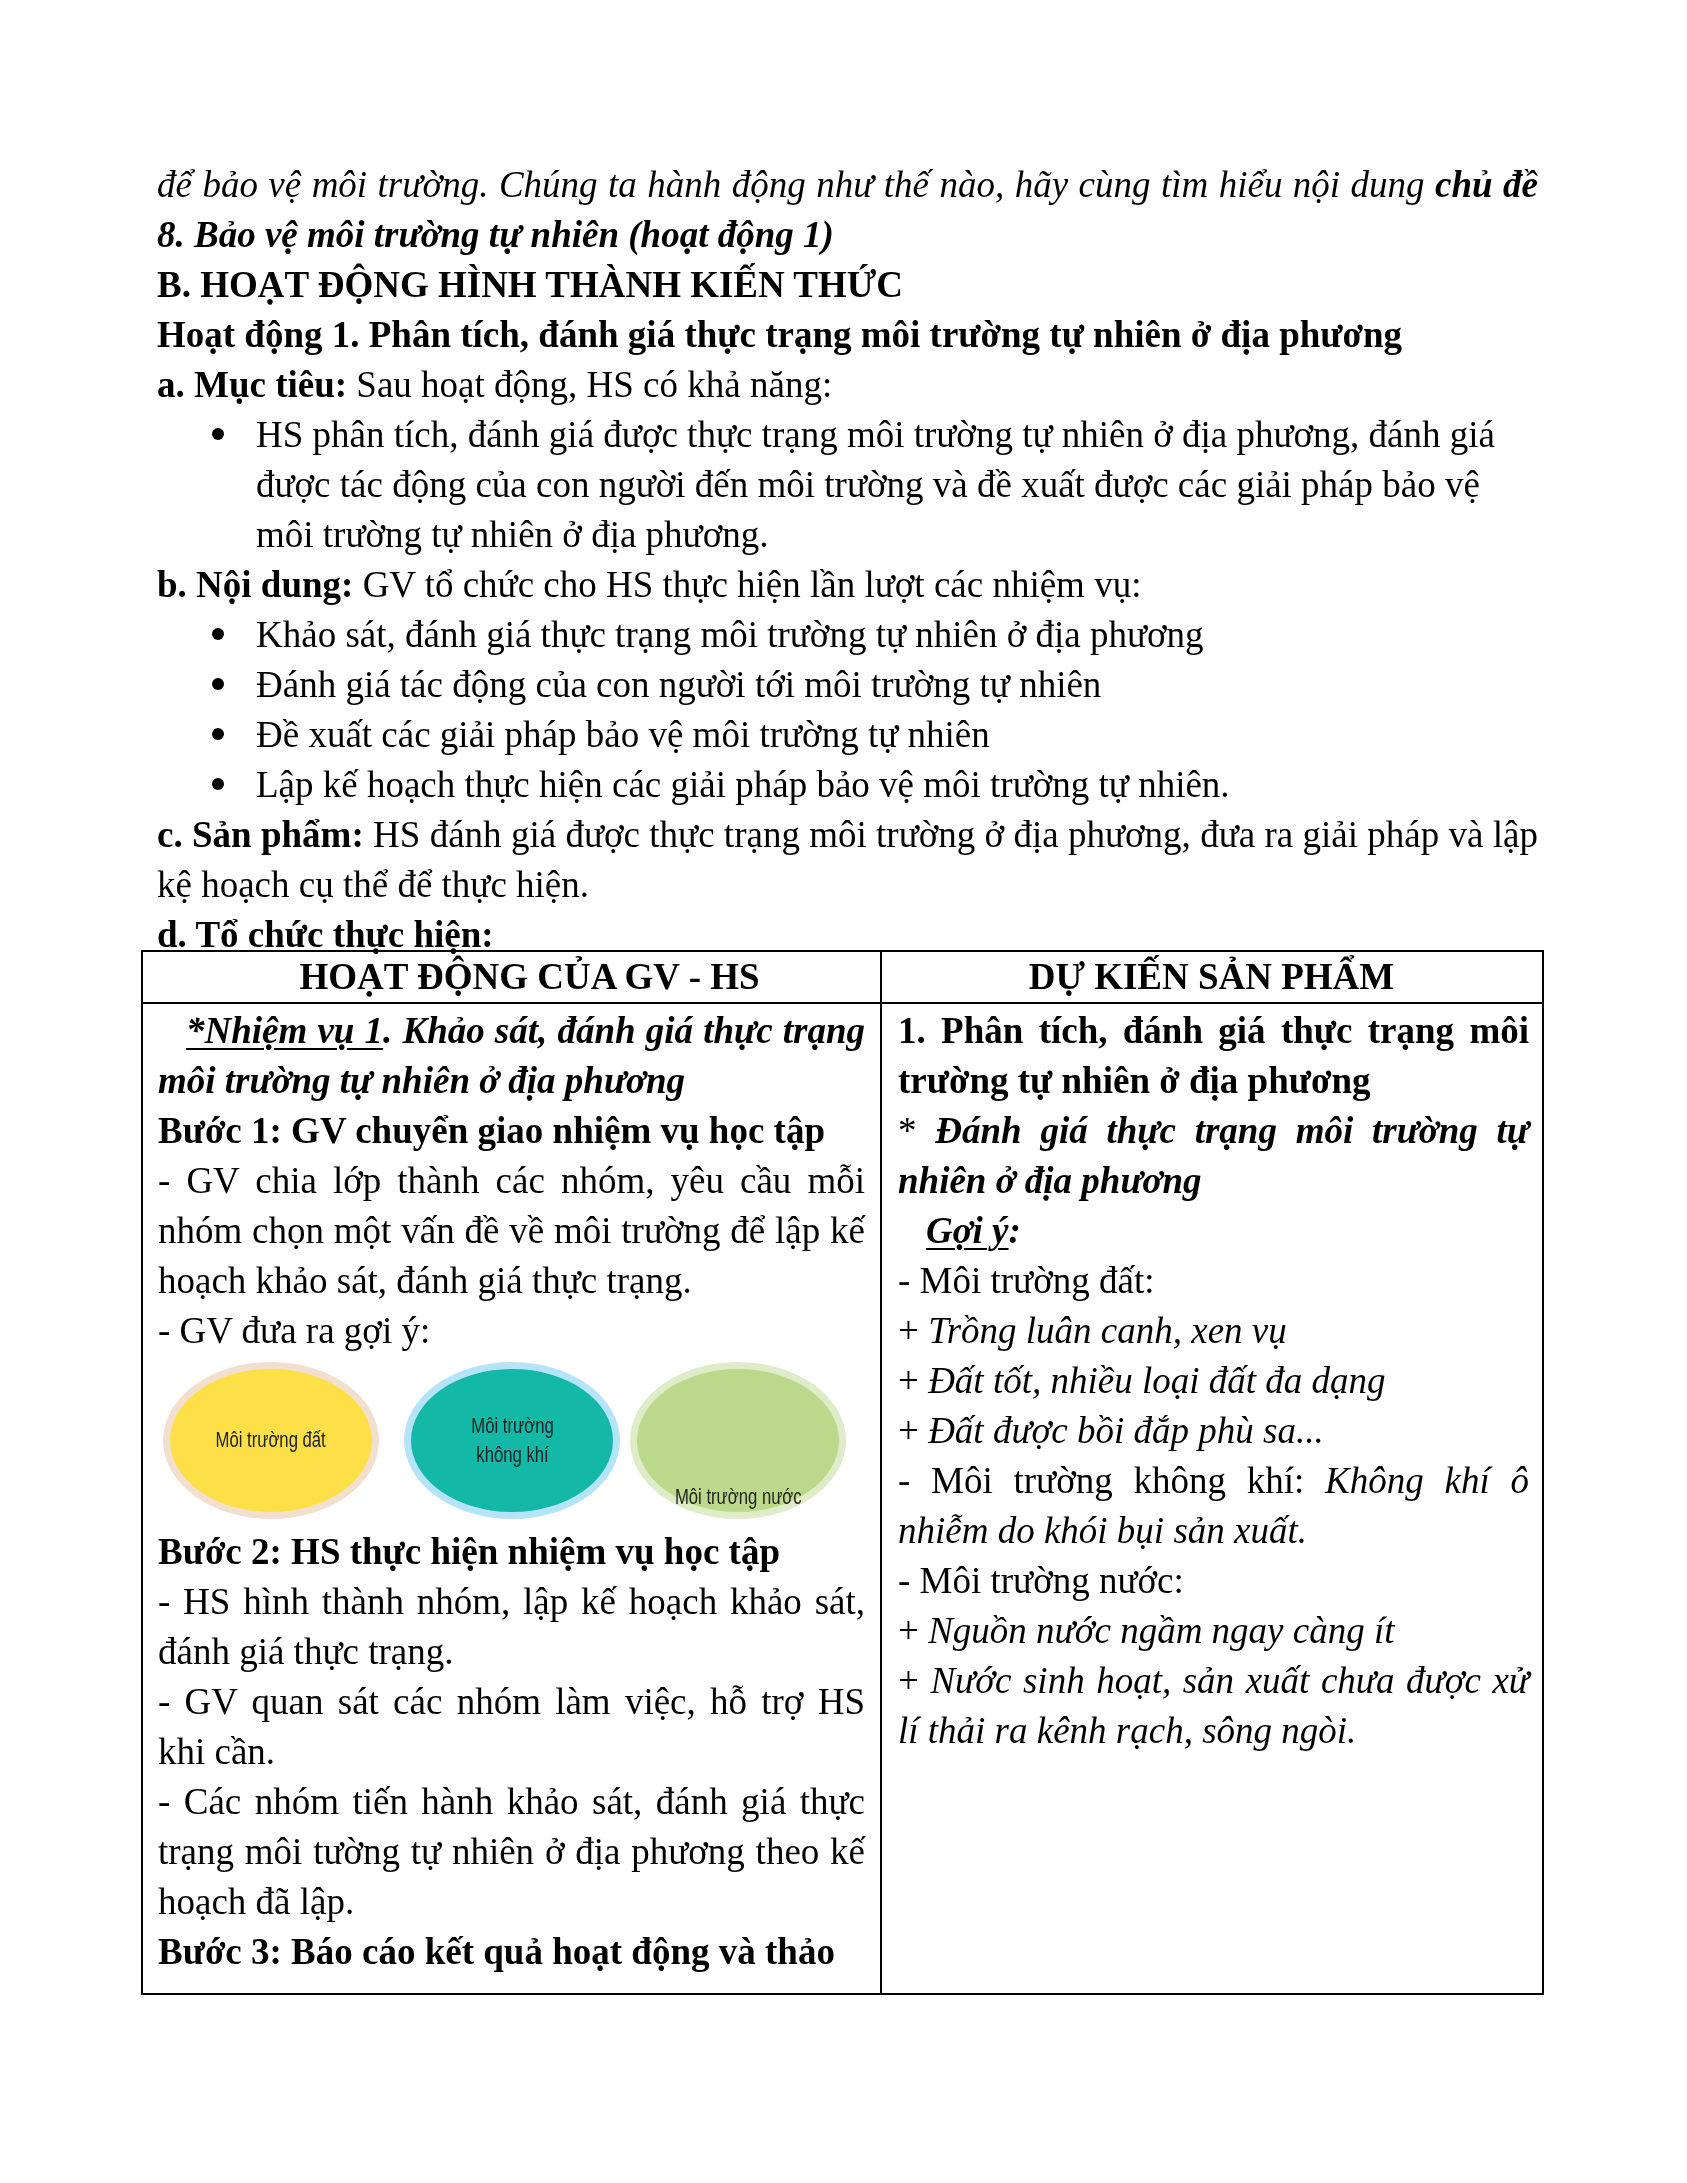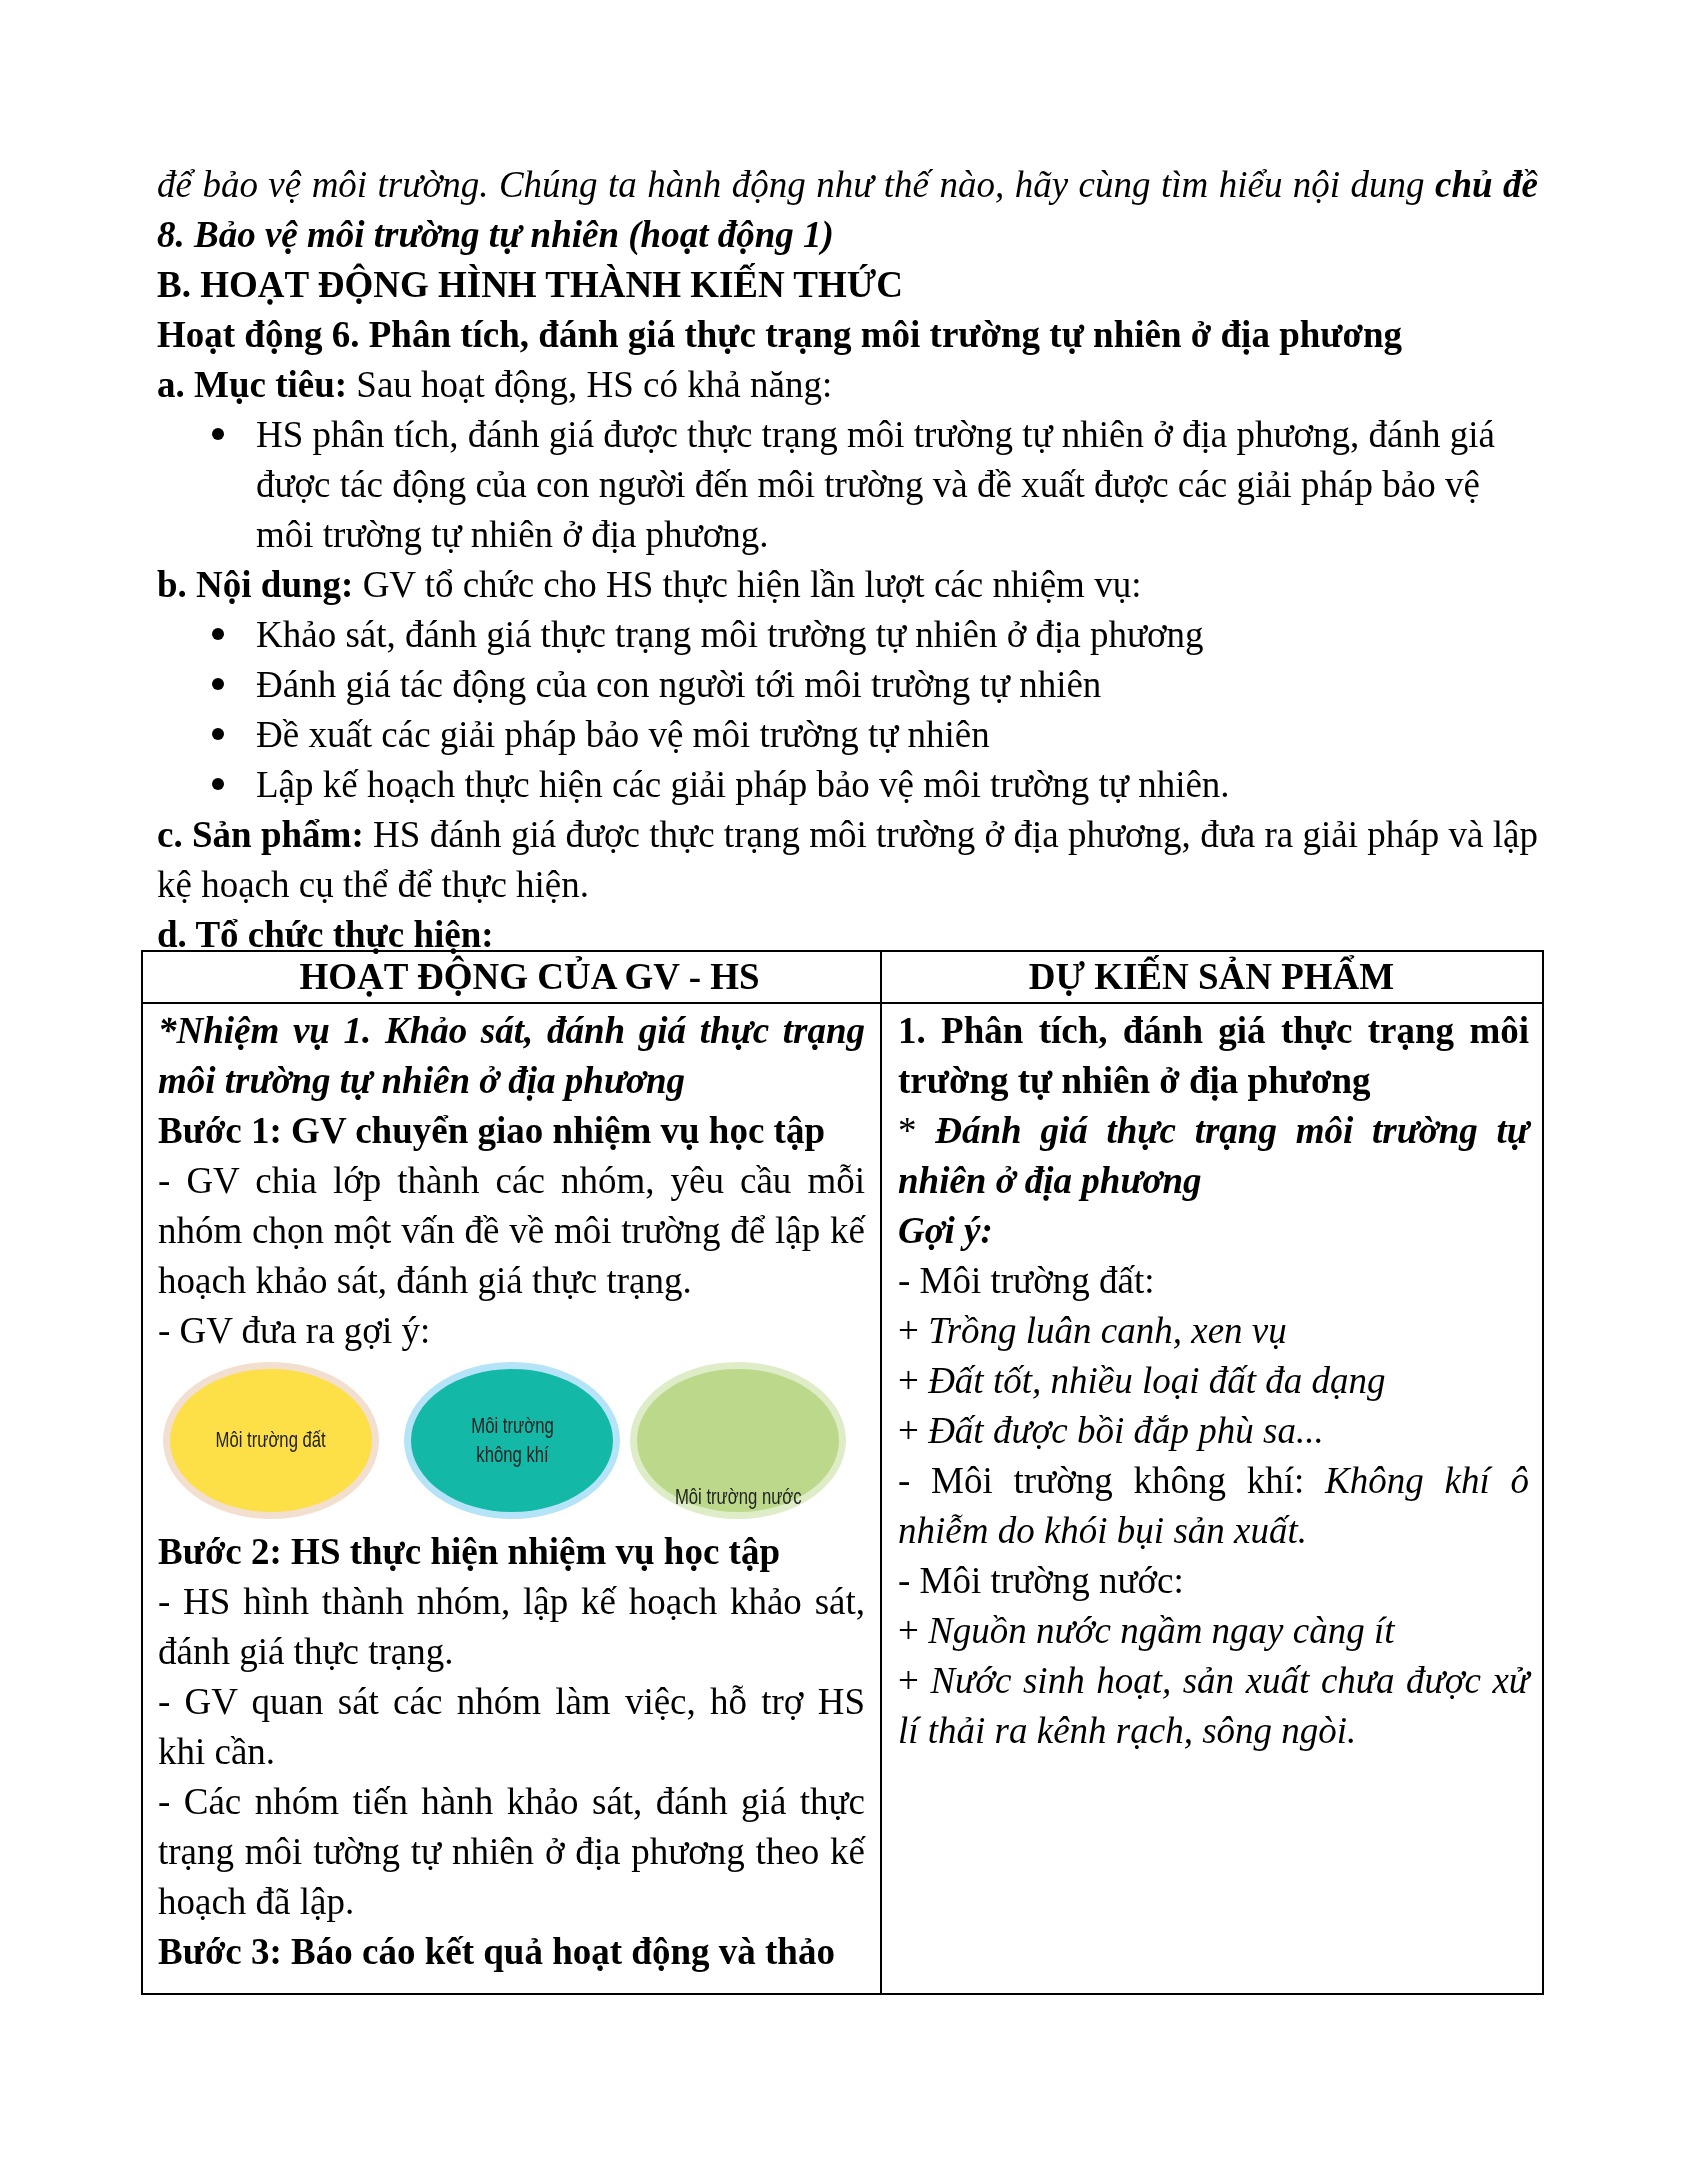--- a/index.html
+++ b/index.html
@@ -5,21 +5,21 @@
   html, body { margin: 0; padding: 0; background: #ffffff; }
   body { width: 1687px; height: 2183px; position: relative; overflow: hidden;
          font-family: "Liberation Serif", "DejaVu Serif", serif; color: #000; }
   .page { position: absolute; left: 0; top: 0; width: 1687px; height: 2183px; }
   .flow { position: absolute; left: 157px; top: 160px; width: 1381px;
           font-size: 37px; line-height: 50px; }
   .p { margin: 0; }
   .j { text-align: justify; }
   .b { font-weight: bold; }
   .i { font-style: italic; }
-  .u { text-decoration-thickness: 2.4px; text-underline-offset: 4.8px; }
+  .u { text-decoration: underline; text-decoration-thickness: 2.4px; text-underline-offset: 4.8px; margin-left: 28px; }
   ul.bul { list-style: none; margin: 0; padding: 0 0 0 99px; }
   ul.bul li { position: relative; }
   ul.bul li .dot { position: absolute; left: -44px; top: 17.5px; width: 12px; height: 12px;
                    border-radius: 50%; background: #000; }
   .table { position: absolute; left: 141px; top: 950px; width: 1403px; height: 1045px;
            border: 2px solid #000; box-sizing: border-box; font-size: 37px; line-height: 50px; }
   .hdr { position: absolute; left: 0; top: 0; right: 0; height: 50px; border-bottom: 2px solid #000; }
   .vdiv { position: absolute; left: 737px; top: 0; bottom: 0; width: 0; border-left: 2px solid #000; }
   .hcell { position: absolute; top: 0; height: 50px; line-height: 50px; text-align: center; font-weight: bold; }
   .hcell.l { left: 18px; width: 737px; }
@@ -37,21 +37,21 @@
   .oval.air { left: 246px; background: #14b8a6; border: 7.1px solid #b5e3f8; }
   .oval.water { left: 472px; background: #bcd98b; border: 7.1px solid #deecc7; align-items: flex-end; }
 </style>
 </head>
 <body>
 
 <div class="page">
   <div class="flow">
     <p class="p j i"><span>để bảo vệ môi trường. Chúng ta hành động như thế nào, hãy cùng tìm hiểu nội dung </span><span class="b">chủ đề 8. Bảo vệ môi trường tự nhiên (hoạt động 1)</span></p>
     <p class="p b">B. HOẠT ĐỘNG HÌNH THÀNH KIẾN THỨC</p>
-    <p class="p b">Hoạt động 6. Phân tích, đánh giá thực trạng môi trường tự nhiên ở địa phương</p>
+    <p class="p b">Hoạt động 1. Phân tích, đánh giá thực trạng môi trường tự nhiên ở địa phương</p>
 
     <p class="p"><span class="b">a. Mục tiêu:</span><span> Sau hoạt động, HS có khả năng:</span></p>
     <ul class="bul">
       <li><span class="dot"></span><span>HS phân tích, đánh giá được thực trạng môi trường tự nhiên ở địa phương, đánh giá được tác động của con người đến môi trường và đề xuất được các giải pháp bảo vệ môi trường tự nhiên ở địa phương.</span></li>
     </ul>
 
     <p class="p"><span class="b">b. Nội dung:</span><span> GV tổ chức cho HS thực hiện lần lượt các nhiệm vụ:</span></p>
     <ul class="bul">
       <li><span class="dot"></span><span>Khảo sát, đánh giá thực trạng môi trường tự nhiên ở địa phương</span></li>
       <li><span class="dot"></span><span>Đánh giá tác động của con người tới môi trường tự nhiên</span></li>

